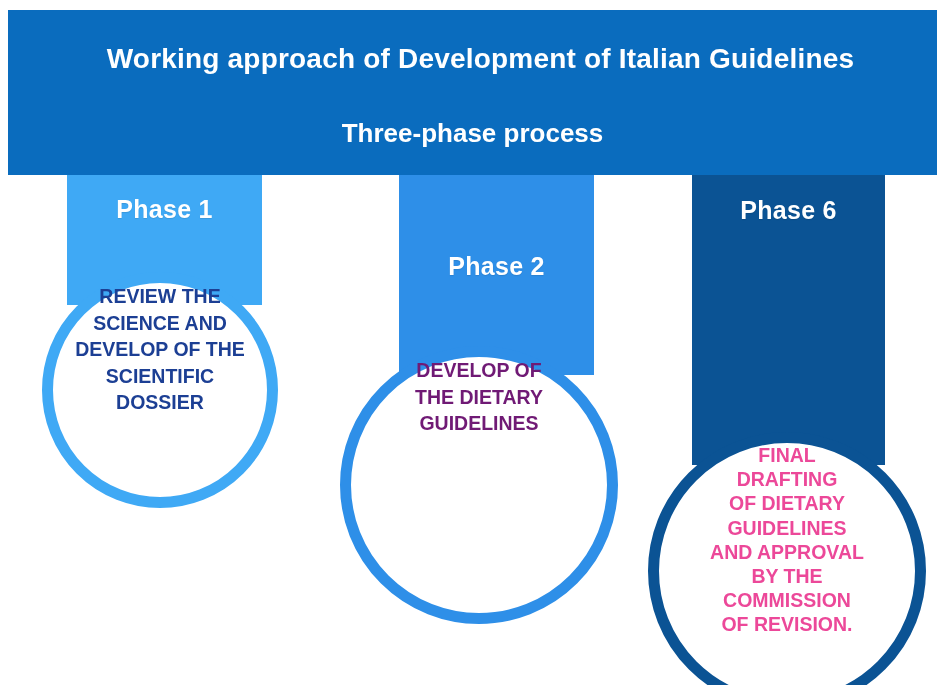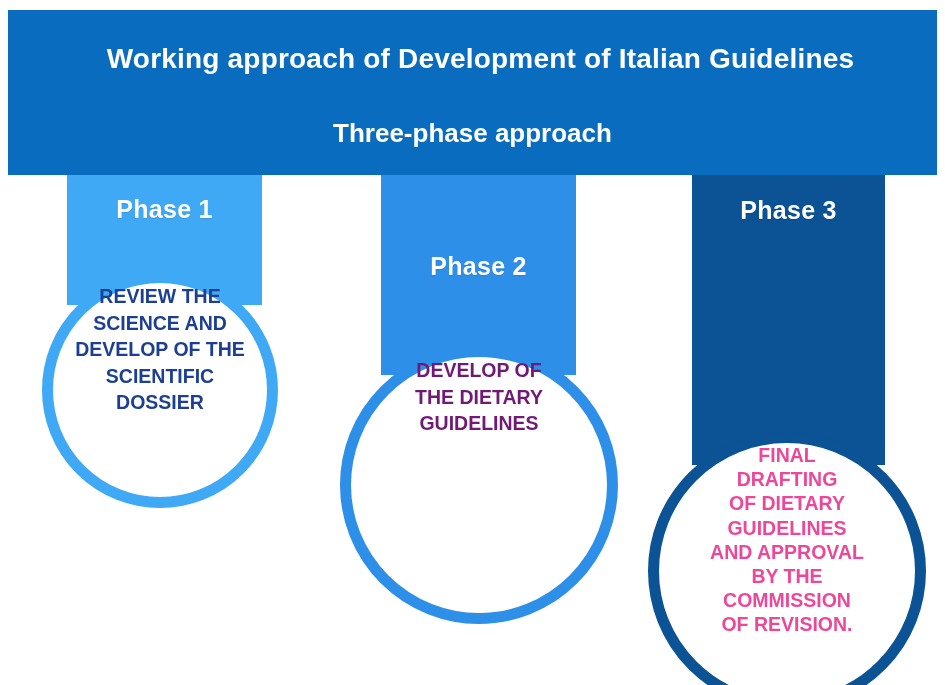--- a/index.html
+++ b/index.html
@@ -101,21 +101,21 @@
     border: 11px solid #3FA9F5;
   }
   #circle-1 .circle-text {
     color: #1C3F94;
     font-size: 19.5px;
     line-height: 1.36;
   }
 
   
   #col-2 {
-    left: 381px;
+    left: 399px;
     top: 175px;
     width: 195px;
     height: 200px;
     background: #2E8FE8;
   }
   #col-2 .phase-label { top: 77px; }
   #circle-2 {
     left: 340px;
     top: 346px;
     width: 278px;
@@ -150,33 +150,33 @@
     line-height: 1.24;
   }
 </style>
 </head>
 <body>
 
 <div id="stage">
 
   <div class="banner">
     <div class="banner-title">Working approach of Development of Italian Guidelines</div>
-    <div class="banner-subtitle">Three-phase approach</div>
+    <div class="banner-subtitle">Three-phase process</div>
   </div>
 
   <div class="phase-col" id="col-1">
     <div class="phase-label">Phase 1</div>
   </div>
 
   <div class="phase-col" id="col-2">
     <div class="phase-label">Phase 2</div>
   </div>
 
   <div class="phase-col" id="col-3">
-    <div class="phase-label">Phase 3</div>
+    <div class="phase-label">Phase 6</div>
   </div>
 
   <div class="phase-circle" id="circle-1">
     <div class="circle-text">REVIEW THE
 SCIENCE AND
 DEVELOP OF THE
 SCIENTIFIC
 DOSSIER</div>
   </div>
 

